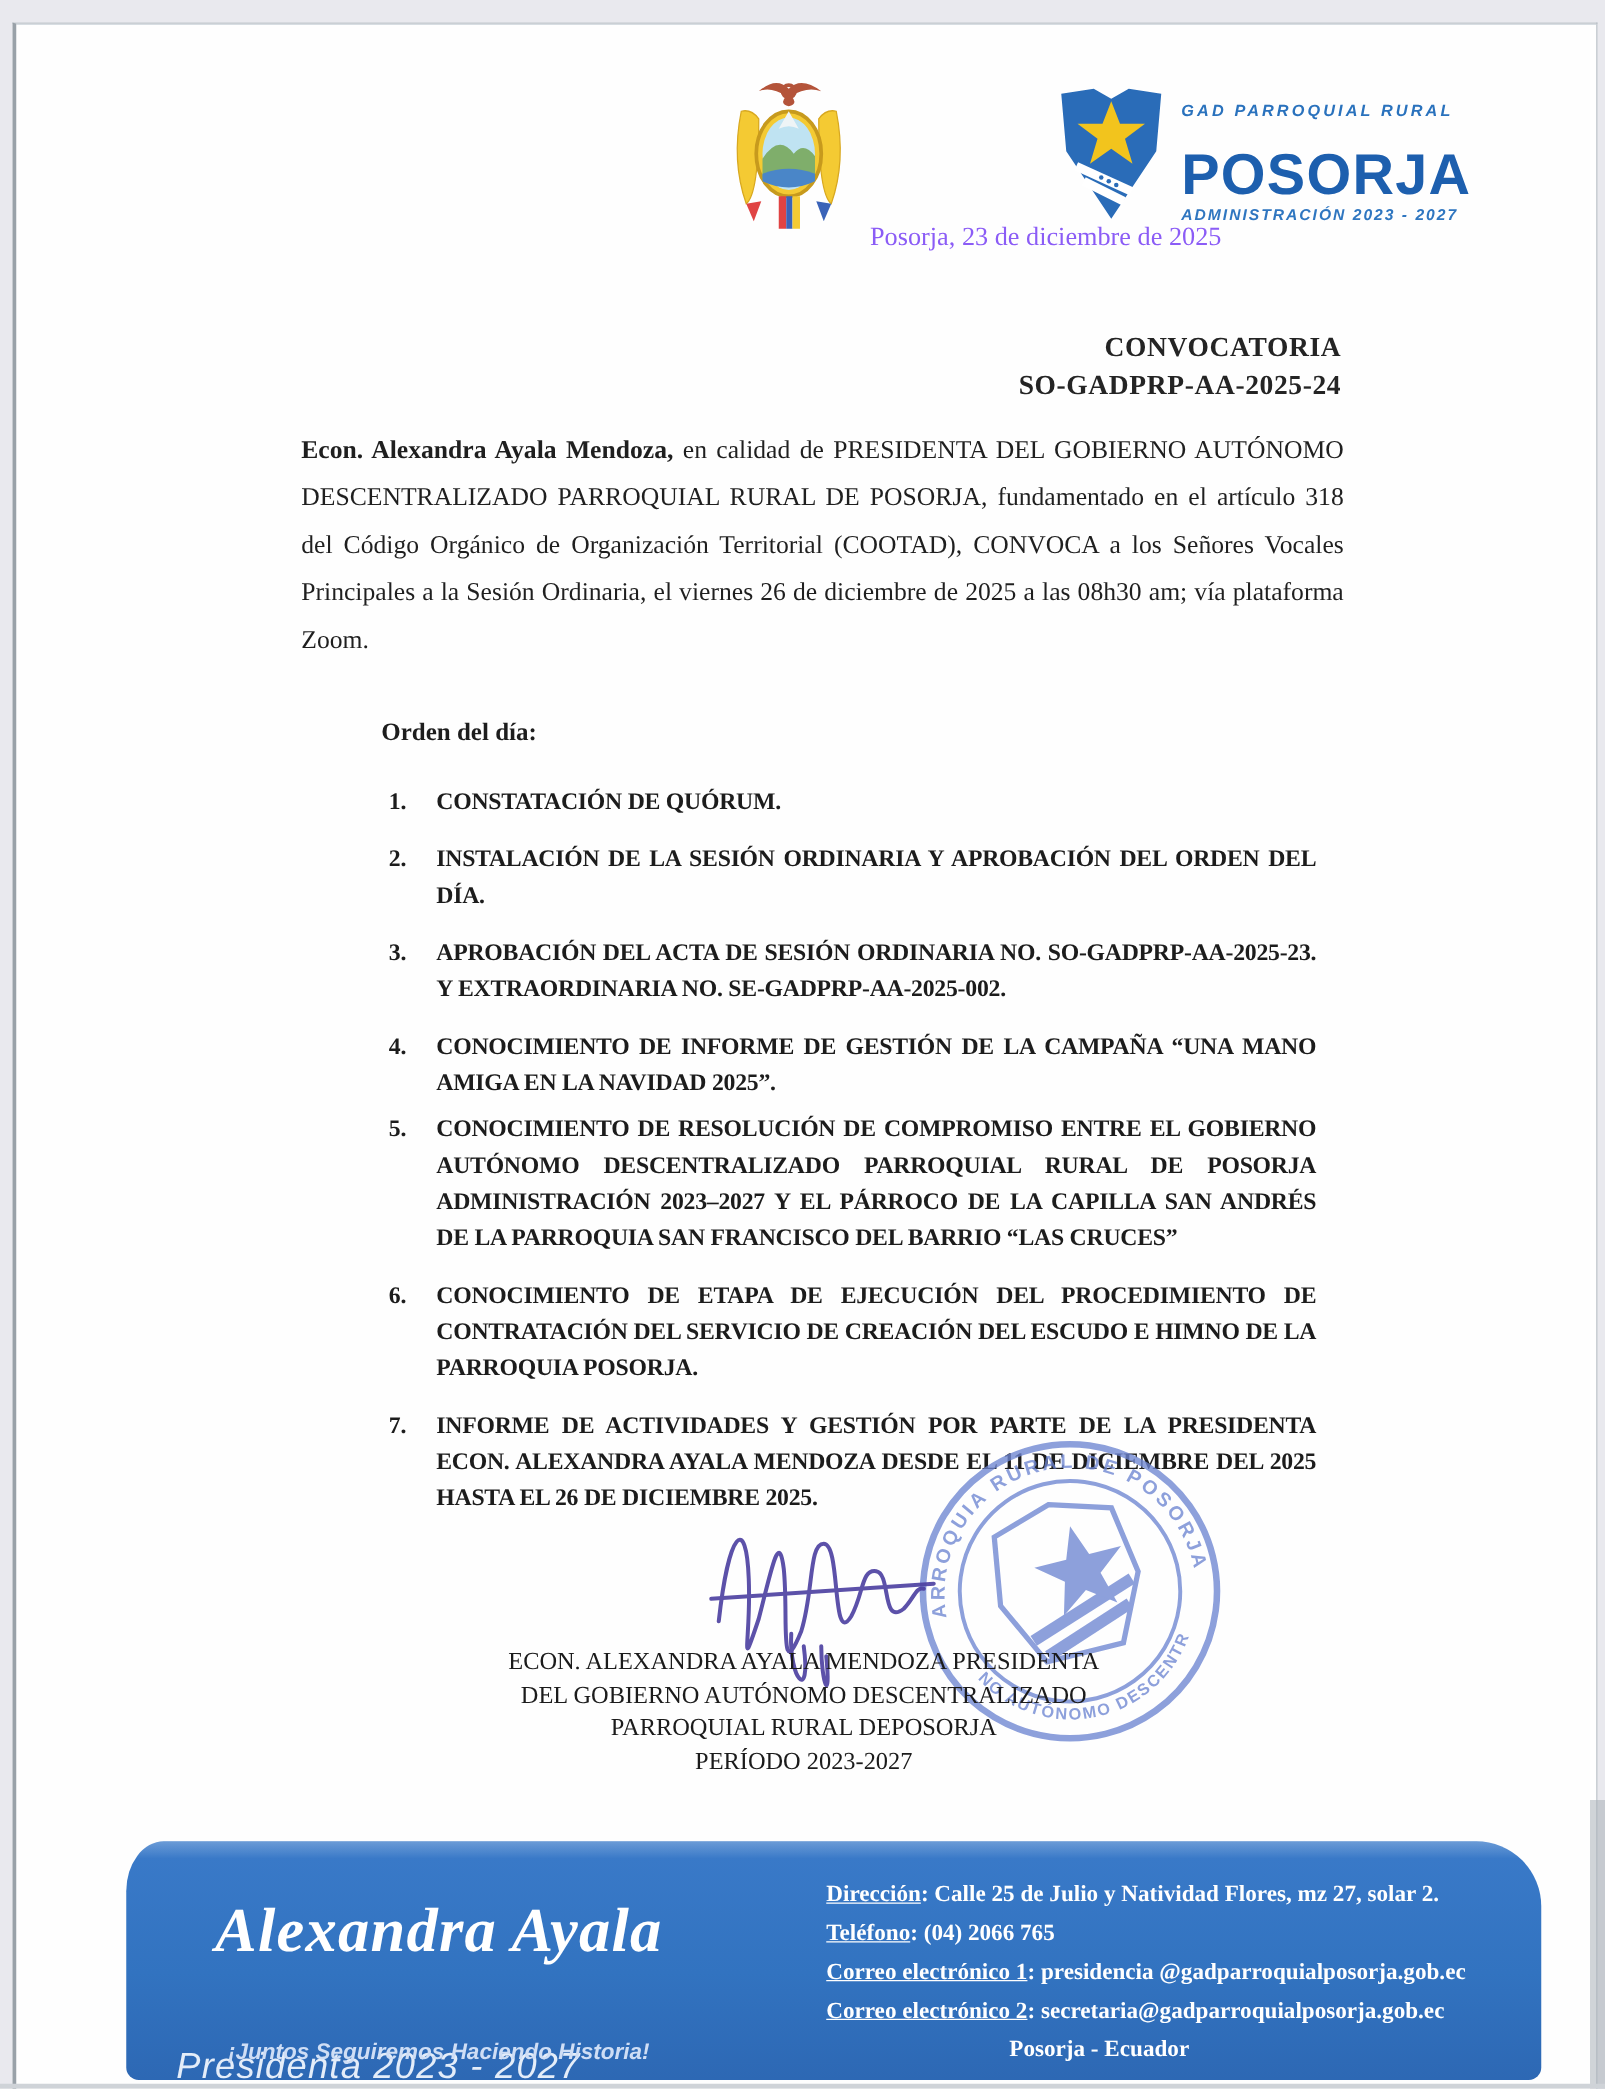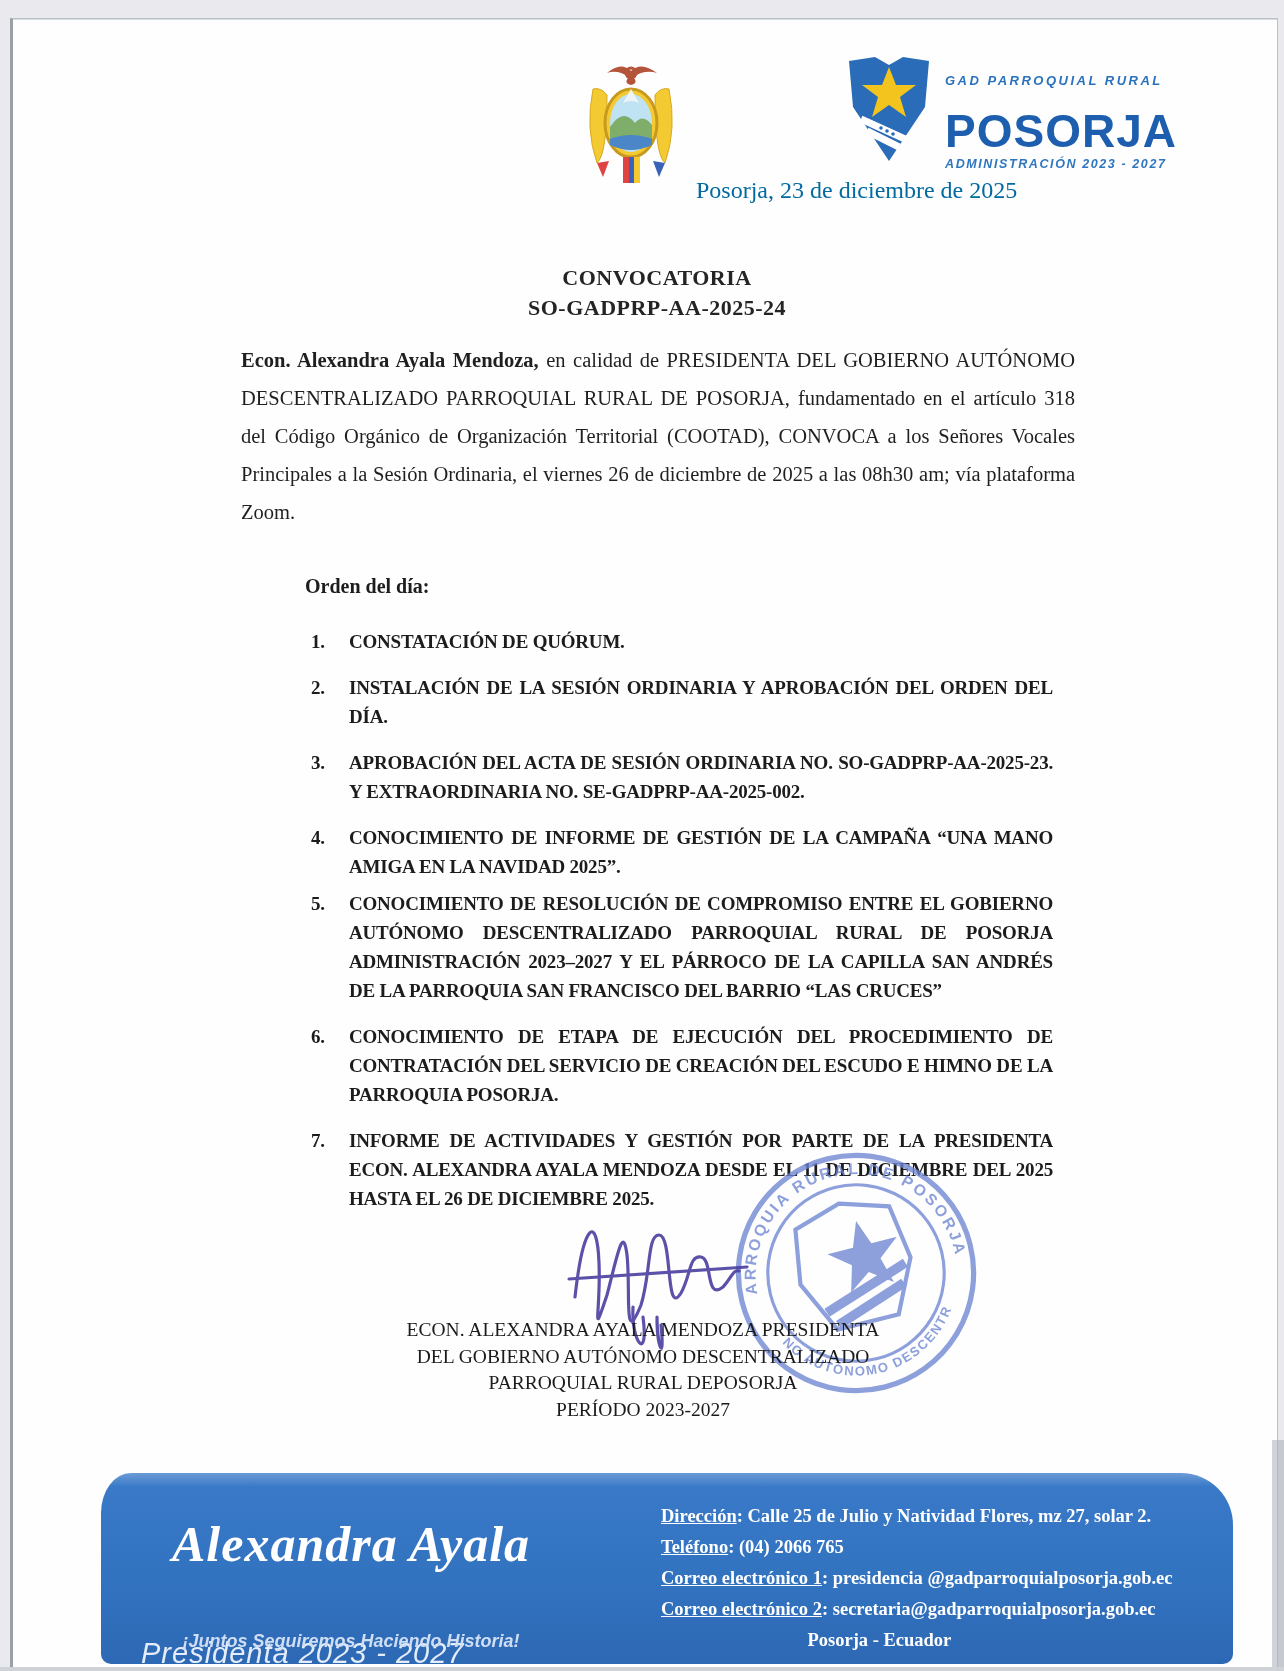--- a/index.html
+++ b/index.html
@@ -20,30 +20,30 @@
   .edge-right{
     position:absolute;right:0;top:1440px;bottom:0;width:12px;
     background:#aab0b8;opacity:.55;
   }
   .edge-bottom{
     position:absolute;left:0;right:0;bottom:0;height:4px;background:#cfd3d8;
   }
 
   
   .coat{position:absolute;left:570px;top:40px;width:96px;height:128px;}
-  .logo{position:absolute;left:828px;top:36px;width:312px;height:124px;display:flex;align-items:flex-start;}
+  .logo{position:absolute;left:828px;top:36px;width:312px;height:124px;display:flex;align-items:flex-end;}
   .logo-shield{width:96px;height:110px;flex:0 0 auto;}
   .logo-text{margin-left:8px;padding-top:18px;font-family:"Liberation Sans",sans-serif;}
   .logo-org{font-size:13px;font-weight:bold;font-style:italic;letter-spacing:2.5px;color:#2a72bd;white-space:nowrap;}
   .logo-name{font-size:46px;font-weight:bold;color:#1d5fae;letter-spacing:1px;line-height:46px;margin-top:20px;}
   .logo-admin{font-size:12.5px;font-weight:bold;font-style:italic;letter-spacing:1.6px;color:#2f76c0;margin-top:3px;white-space:nowrap;}
-  .date-line{position:absolute;left:683px;top:158px;font-size:24px;color:#0369a1;}
-
-  
-  .title-block{position:absolute;left:228px;top:246px;width:832px;text-align:center;font-weight:bold;}
+  .date-line{position:absolute;left:683px;top:158px;font-size:21px;color:#8b5cf6;}
+
+  
+  .title-block{position:absolute;left:228px;top:246px;width:832px;text-align:right;font-weight:bold;}
   .title-block .t1{font-size:22px;letter-spacing:.5px;color:#242424;}
   .title-block .t2{font-size:22px;letter-spacing:.5px;color:#242424;margin-top:4px;}
 
   
   .body-par{
     position:absolute;left:228px;top:322px;width:834px;
     font-size:20.5px;line-height:38px;text-align:justify;color:#1f1f1f;
   }
   .body-par .lead{font-weight:bold;}
 

